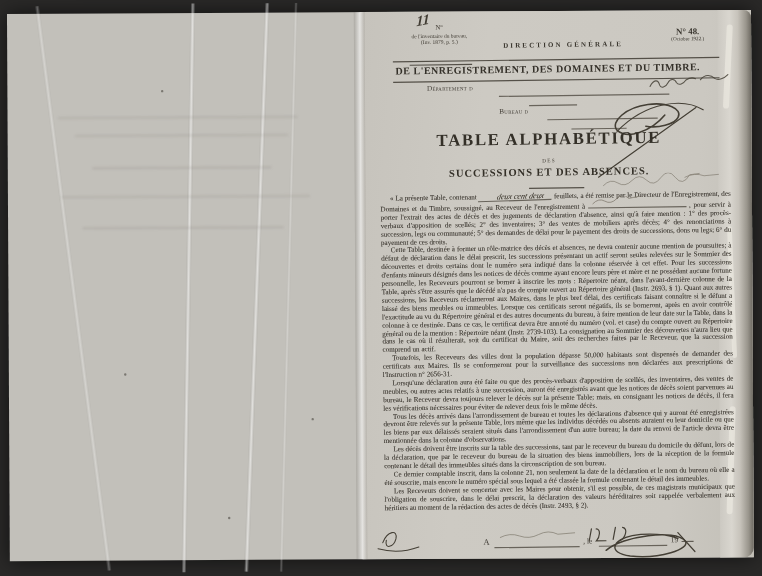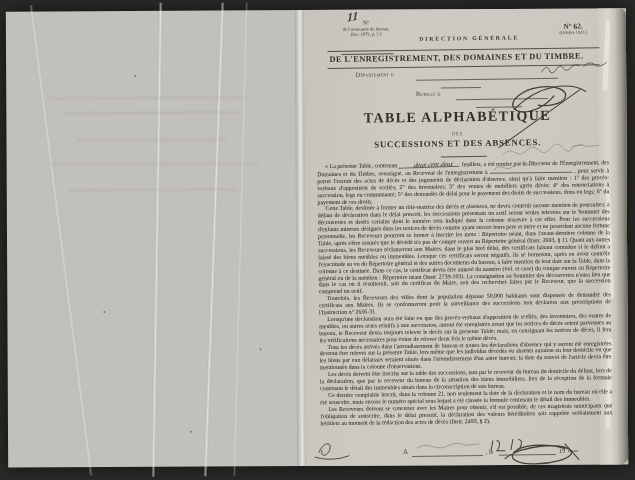--- a/index.html
+++ b/index.html
@@ -92,21 +92,21 @@
       <div class="inv">
         <span class="no">N°</span><br>
         <span>de l'inventaire du bureau,</span><br>
         <span>(Inv. 1879, p. 5.)</span>
       </div>
       <div class="hw-eleven">11</div>
       <div class="rule inv-ul"></div>
 
       <div class="direction">DIRECTION GÉNÉRALE</div>
       <div class="formno">
-        <div class="n">N° 62.</div>
+        <div class="n">N° 48.</div>
         <div class="d">(Octobre 1922.)</div>
       </div>
       <div class="rule rule-a"></div>
       <div class="admin">DE L'ENREGISTREMENT, DES DOMAINES ET DU TIMBRE.</div>
       <div class="rule rule-b"></div>
 
       <div class="flabel l-dept">Département d</div>
       <div class="ln ln-d1"></div>
       <div class="ln ln-d2"></div>
       <div class="flabel l-bur">Bureau d</div>

